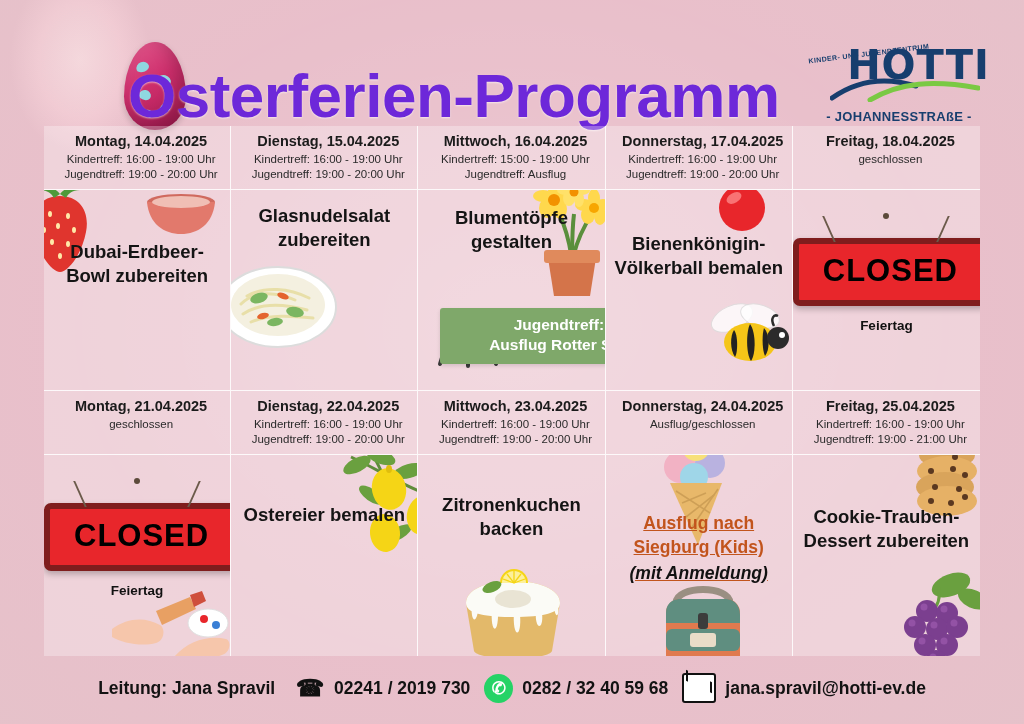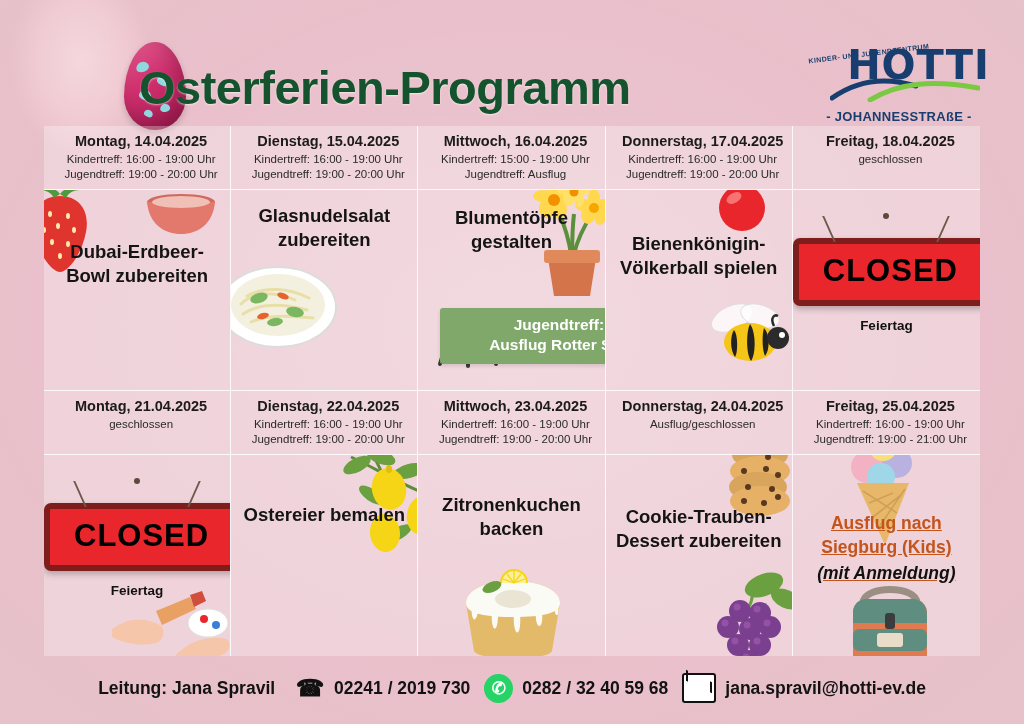--- a/index.html
+++ b/index.html
@@ -56,25 +56,25 @@
   
   .header {
     position: absolute;
     top: 22px;
     left: 0;
     right: 0;
     height: 104px;
   }
   .title {
     position: absolute;
-    left: 139px;
+    left: 128px;
     top: 38px;
-    font-size: 47px;
-    font-weight: bold;
-    color: #14532d;
+    font-size: 62px;
+    font-weight: bold;
+    color: #6d28d9;
     letter-spacing: -0.5px;
     white-space: nowrap;
     text-shadow: 0 1px 2px rgba(255,255,255,0.6);
   }
   .egg-logo {
     position: absolute;
     left: 124px;
     top: 20px;
     width: 62px;
     height: 88px;
@@ -509,21 +509,21 @@
       </g>
     </svg>
     <div class="ribbon"><span>Jugendtreff:</span><br><span>Ausflug Rotter See</span></div>
   </div>
 
   <div class="cell actcell">
     <svg class="art" style="left:110px; top:-8px; width:52px; height:52px;" viewBox="0 0 52 52">
       <circle cx="26" cy="26" r="23" fill="#e8262b"></circle>
       <ellipse cx="18" cy="16" rx="8" ry="5" fill="#ff8d8d" opacity="0.75" transform="rotate(-30 18 16)"></ellipse>
     </svg>
-    <div class="act-text" style="top:42px;">Bienenkönigin-Völkerball spielen</div>
+    <div class="act-text" style="top:42px;">Bienenkönigin-Völkerball bemalen</div>
     <svg class="art" style="left:102px; top:110px; width:86px; height:72px;" viewBox="0 0 86 72">
       <ellipse cx="24" cy="18" rx="22" ry="12" fill="#ffffff" opacity="0.8" stroke="#dcdcdc" transform="rotate(-25 24 18)"></ellipse>
       <ellipse cx="52" cy="16" rx="20" ry="11" fill="#ffffff" opacity="0.8" stroke="#dcdcdc" transform="rotate(18 52 16)"></ellipse>
       <ellipse cx="42" cy="42" rx="26" ry="19" fill="#f5c518"></ellipse>
       <path d="M30,26 C30,26 28,58 34,60 L30,26Z" fill="none"></path>
       <g fill="#222">
         <path d="M26,30 C22,36 22,50 27,57 C30,53 30,34 26,30Z"></path>
         <path d="M42,24 C38,32 38,54 43,61 C48,54 48,32 42,24Z"></path>
         <path d="M56,28 C54,34 54,50 57,56 C62,50 62,34 56,28Z"></path>
       </g>
@@ -637,20 +637,48 @@
             <path d="M0,0 L11,-4"></path>
         </g>
       </g>
       <g fill="#6aa03f">
         <ellipse cx="44" cy="28" rx="10" ry="5" transform="rotate(-22 44 28)"></ellipse>
       </g>
     </svg>
   </div>
 
   <div class="cell actcell row-last">
+    <svg class="art" style="left:46px; top:-22px; width:90px; height:118px;" viewBox="0 0 90 118">
+      <circle cx="28" cy="34" r="16" fill="#f2b2c4"></circle>
+      <circle cx="58" cy="30" r="15" fill="#b9b2e0"></circle>
+      <circle cx="44" cy="14" r="14" fill="#f7e07a"></circle>
+      <circle cx="42" cy="44" r="14" fill="#9fd6e8"></circle>
+      <path d="M18,50 L70,50 L46,112 Z" fill="#e8b86a"></path>
+      <g stroke="#c89a52" stroke-width="1.6" opacity="0.8">
+        <path d="M24,58 L58,80"></path>
+          <path d="M30,70 L54,60"></path>
+          <path d="M34,84 L62,62"></path>
+          <path d="M40,94 L66,56"></path>
+      </g>
+    </svg>
+    <div class="act-text link" style="top:56px;">
+      <span>Ausflug nach Siegburg (Kids)</span>
+      <span class="sub">(mit Anmeldung)</span>
+    </div>
+    <svg class="art" style="left:48px; top:118px; width:98px; height:104px;" viewBox="0 0 98 104">
+      <path d="M22,30 C22,12 76,12 76,30" stroke="#9a8f82" stroke-width="7" fill="none"></path>
+      <rect x="12" y="26" width="74" height="70" rx="14" fill="#e07a4f"></rect>
+      <path d="M12,40 C12,28 22,26 26,26 L72,26 C78,26 86,30 86,42 L86,50 L12,50 Z" fill="#5f8e80"></path>
+      <rect x="12" y="56" width="74" height="22" rx="6" fill="#5f8e80"></rect>
+      <rect x="36" y="60" width="26" height="14" rx="3" fill="#e9dcc8"></rect>
+      <rect x="44" y="40" width="10" height="16" rx="3" fill="#3c3c3c"></rect>
+    </svg>
+  </div>
+
+  <div class="cell actcell row-last">
     <svg class="art" style="left:108px; top:-22px; width:92px; height:92px;" viewBox="0 0 92 92">
       <g>
         <ellipse cx="46" cy="22" rx="28" ry="14" fill="#d9a45b"></ellipse>
         <ellipse cx="46" cy="38" rx="30" ry="15" fill="#e6b166"></ellipse>
         <ellipse cx="44" cy="54" rx="29" ry="15" fill="#d9a45b"></ellipse>
         <ellipse cx="46" cy="68" rx="30" ry="15" fill="#e6b166"></ellipse>
       </g>
       <g fill="#5a3820">
         <circle cx="36" cy="18" r="3"></circle>
           <circle cx="54" cy="24" r="3"></circle>
@@ -686,48 +714,20 @@
           <circle cx="63" cy="44" r="3.5"></circle>
           <circle cx="31" cy="58" r="3.5"></circle>
         <circle cx="53" cy="60" r="3.5"></circle>
           <circle cx="73" cy="58" r="3.5"></circle>
           <circle cx="41" cy="76" r="3.5"></circle>
         <circle cx="63" cy="76" r="3.5"></circle>
           <circle cx="52" cy="92" r="3.5"></circle>
       </g>
     </svg>
   </div>
-
-  <div class="cell actcell row-last">
-    <svg class="art" style="left:46px; top:-22px; width:90px; height:118px;" viewBox="0 0 90 118">
-      <circle cx="28" cy="34" r="16" fill="#f2b2c4"></circle>
-      <circle cx="58" cy="30" r="15" fill="#b9b2e0"></circle>
-      <circle cx="44" cy="14" r="14" fill="#f7e07a"></circle>
-      <circle cx="42" cy="44" r="14" fill="#9fd6e8"></circle>
-      <path d="M18,50 L70,50 L46,112 Z" fill="#e8b86a"></path>
-      <g stroke="#c89a52" stroke-width="1.6" opacity="0.8">
-        <path d="M24,58 L58,80"></path>
-          <path d="M30,70 L54,60"></path>
-          <path d="M34,84 L62,62"></path>
-          <path d="M40,94 L66,56"></path>
-      </g>
-    </svg>
-    <div class="act-text link" style="top:56px;">
-      <span>Ausflug nach Siegburg (Kids)</span>
-      <span class="sub">(mit Anmeldung)</span>
-    </div>
-    <svg class="art" style="left:48px; top:118px; width:98px; height:104px;" viewBox="0 0 98 104">
-      <path d="M22,30 C22,12 76,12 76,30" stroke="#9a8f82" stroke-width="7" fill="none"></path>
-      <rect x="12" y="26" width="74" height="70" rx="14" fill="#e07a4f"></rect>
-      <path d="M12,40 C12,28 22,26 26,26 L72,26 C78,26 86,30 86,42 L86,50 L12,50 Z" fill="#5f8e80"></path>
-      <rect x="12" y="56" width="74" height="22" rx="6" fill="#5f8e80"></rect>
-      <rect x="36" y="60" width="26" height="14" rx="3" fill="#e9dcc8"></rect>
-      <rect x="44" y="40" width="10" height="16" rx="3" fill="#3c3c3c"></rect>
-    </svg>
-  </div>
 </div>
 
 <div class="footer">
   <span class="lead">Leitung: Jana Spravil</span>
 
   <span class="footer-item">
     <span class="ic ic-phone">☎</span>
     <span>02241 / 2019 730</span>
   </span>
 

